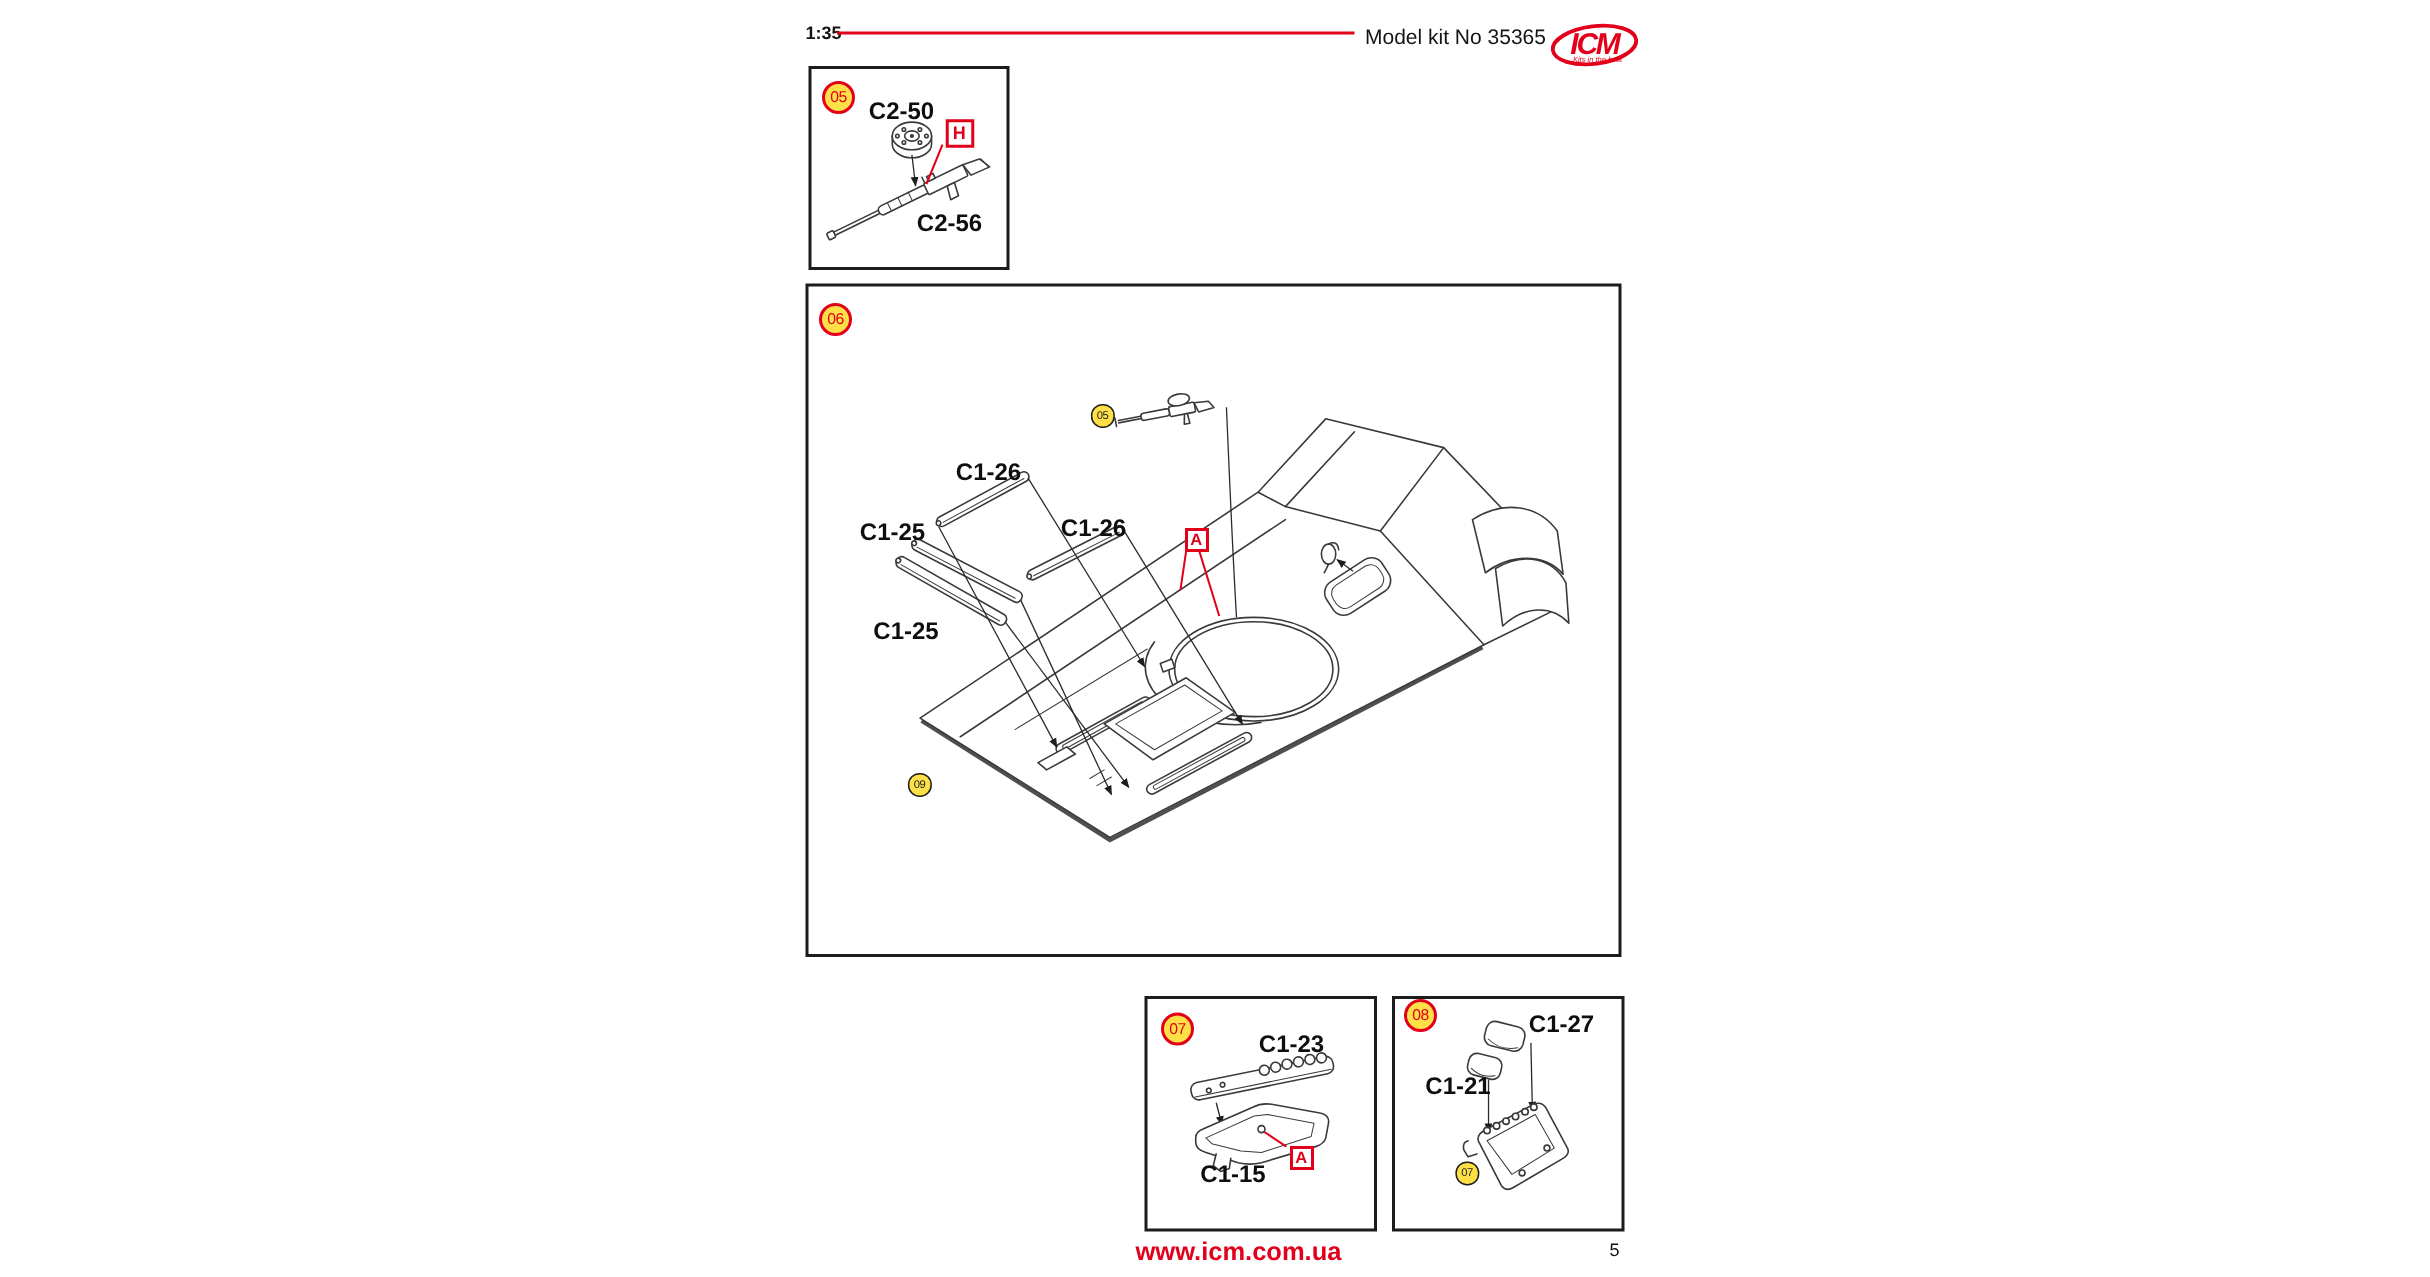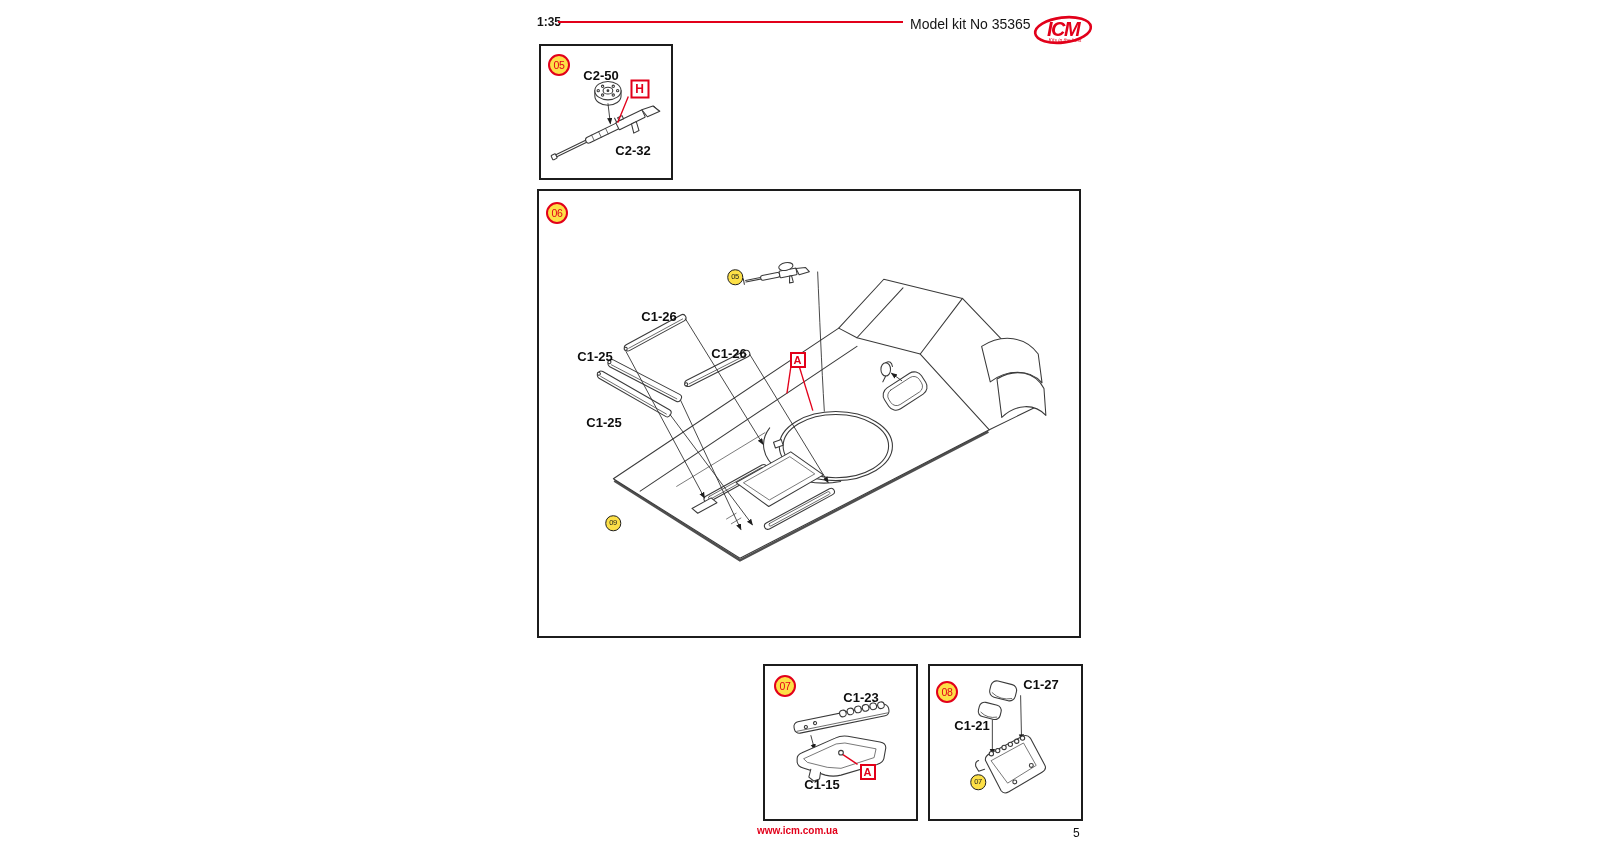--- a/index.html
+++ b/index.html
@@ -28,24 +28,24 @@
           background:#fde047; display:flex; align-items:center; justify-content:center;
           font-weight:normal; letter-spacing:-0.3px; z-index:3; }
   .badge.red{ width:22px; height:22px; border:2.4px solid var(--red); color:var(--red); font-size:10.5px; }
   .badge.blk{ width:15.5px; height:15.5px; border:1.5px solid #1e1e1e; color:#1e1e1e; font-size:7.5px; }
   .marker{ position:absolute; transform:translate(-50%,-50%); background:#fff;
            border:2.6px solid var(--red); color:var(--red); display:flex; align-items:center;
            justify-content:center; font-weight:bold; z-index:3; }
   .m19{ width:19px; height:19px; font-size:12px; }
   .m16{ width:16px; height:16px; font-size:11px; }
   .plabel{ position:absolute; transform:translate(-50%,-50%); font-weight:bold;
-           font-size:13px; color:#0e0e0e; white-space:nowrap; z-index:2; }
-
-  
-  .ftr-url{ position:absolute; left:757px; top:825px; font-size:10px; font-weight:bold; color:var(--red); }
+           font-size:16px; color:#0e0e0e; white-space:nowrap; z-index:2; }
+
+  
+  .ftr-url{ position:absolute; left:757px; top:825px; font-size:17px; font-weight:bold; color:var(--red); }
   .ftr-page{ position:absolute; left:1073px; top:826px; font-size:12px; color:#111; }
 
   
   .lineart{ stroke:var(--art); fill:none; stroke-width:1.1; stroke-linejoin:round; stroke-linecap:round; }
   .fillart{ stroke:var(--art); fill:#fff; stroke-width:1.1; stroke-linejoin:round; stroke-linecap:round; }
   .thin{ stroke-width:0.7; }
   .leader{ stroke:#2b2b2b; stroke-width:0.9; fill:none; }
   .thick{ stroke:#4f4f4f; stroke-width:2.6; fill:none; }
   .redline{ stroke:var(--red); stroke-width:1.4; fill:none; }
   .logo-ellipse{ fill:none; stroke:var(--red); stroke-width:2.6; }
@@ -103,21 +103,21 @@
         <path d="M86,4.5 L84,14 L90,14 L91.5,4.5 Z"></path>
         <path d="M102,-4 L114,-2.5 L118,5.5 L104,5 Z"></path>
         <line class="thin" x1="115" y1="-2" x2="117" y2="4.5"></line>
       </g>
 
       <line class="redline" x1="90" y1="52" x2="79" y2="79"></line>
     </svg>
     <div class="badge red" style="left:18px;top:19px">05</div>
     <div class="plabel" style="left:60px;top:29px">C2-50</div>
     <div class="marker m19" style="left:98.5px;top:42.5px">H</div>
-    <div class="plabel" style="left:92px;top:104px">C2-32</div>
+    <div class="plabel" style="left:92px;top:104px">C2-56</div>
   </div>
 
   <div class="stepbox" id="box06">
     <svg class="art" viewBox="0 0 544 464">
       <defs>
         <marker id="ah6" markerWidth="9" markerHeight="8" refX="6.5" refY="3" orient="auto">
           <path d="M0,0 L7.5,3 L0,6 Z" fill="#1d1d1d"></path>
         </marker>
       </defs>
 
@@ -282,21 +282,21 @@
         <circle class="fillart" cx="76" cy="83.6" r="2.2"></circle>
         <circle class="fillart" cx="82.5" cy="80.4" r="2.2"></circle>
         <circle class="fillart" cx="89" cy="77.2" r="2.2"></circle>
         <circle class="fillart" cx="95" cy="74" r="2.2"></circle>
         <path class="lineart thin" d="M63,97 L96,79 L109,102 L80,120 Z"></path>
         <path class="fillart" d="M50,97 Q46,98 47,103 L50,108 L56,106"></path>
         <circle class="lineart" cx="104" cy="102" r="2"></circle>
         <circle class="lineart" cx="87" cy="119" r="2"></circle>
       </g>
     </svg>
-    <div class="badge red" style="left:17px;top:26px">08</div>
+    <div class="badge red" style="left:17px;top:11px">08</div>
     <div class="plabel" style="left:111px;top:18px">C1-27</div>
     <div class="plabel" style="left:42px;top:59px">C1-21</div>
     <div class="badge blk" style="left:48px;top:116px">07</div>
   </div>
 
   <div class="ftr-url">www.icm.com.ua</div>
   <div class="ftr-page">5</div>
 
 </div>
 

